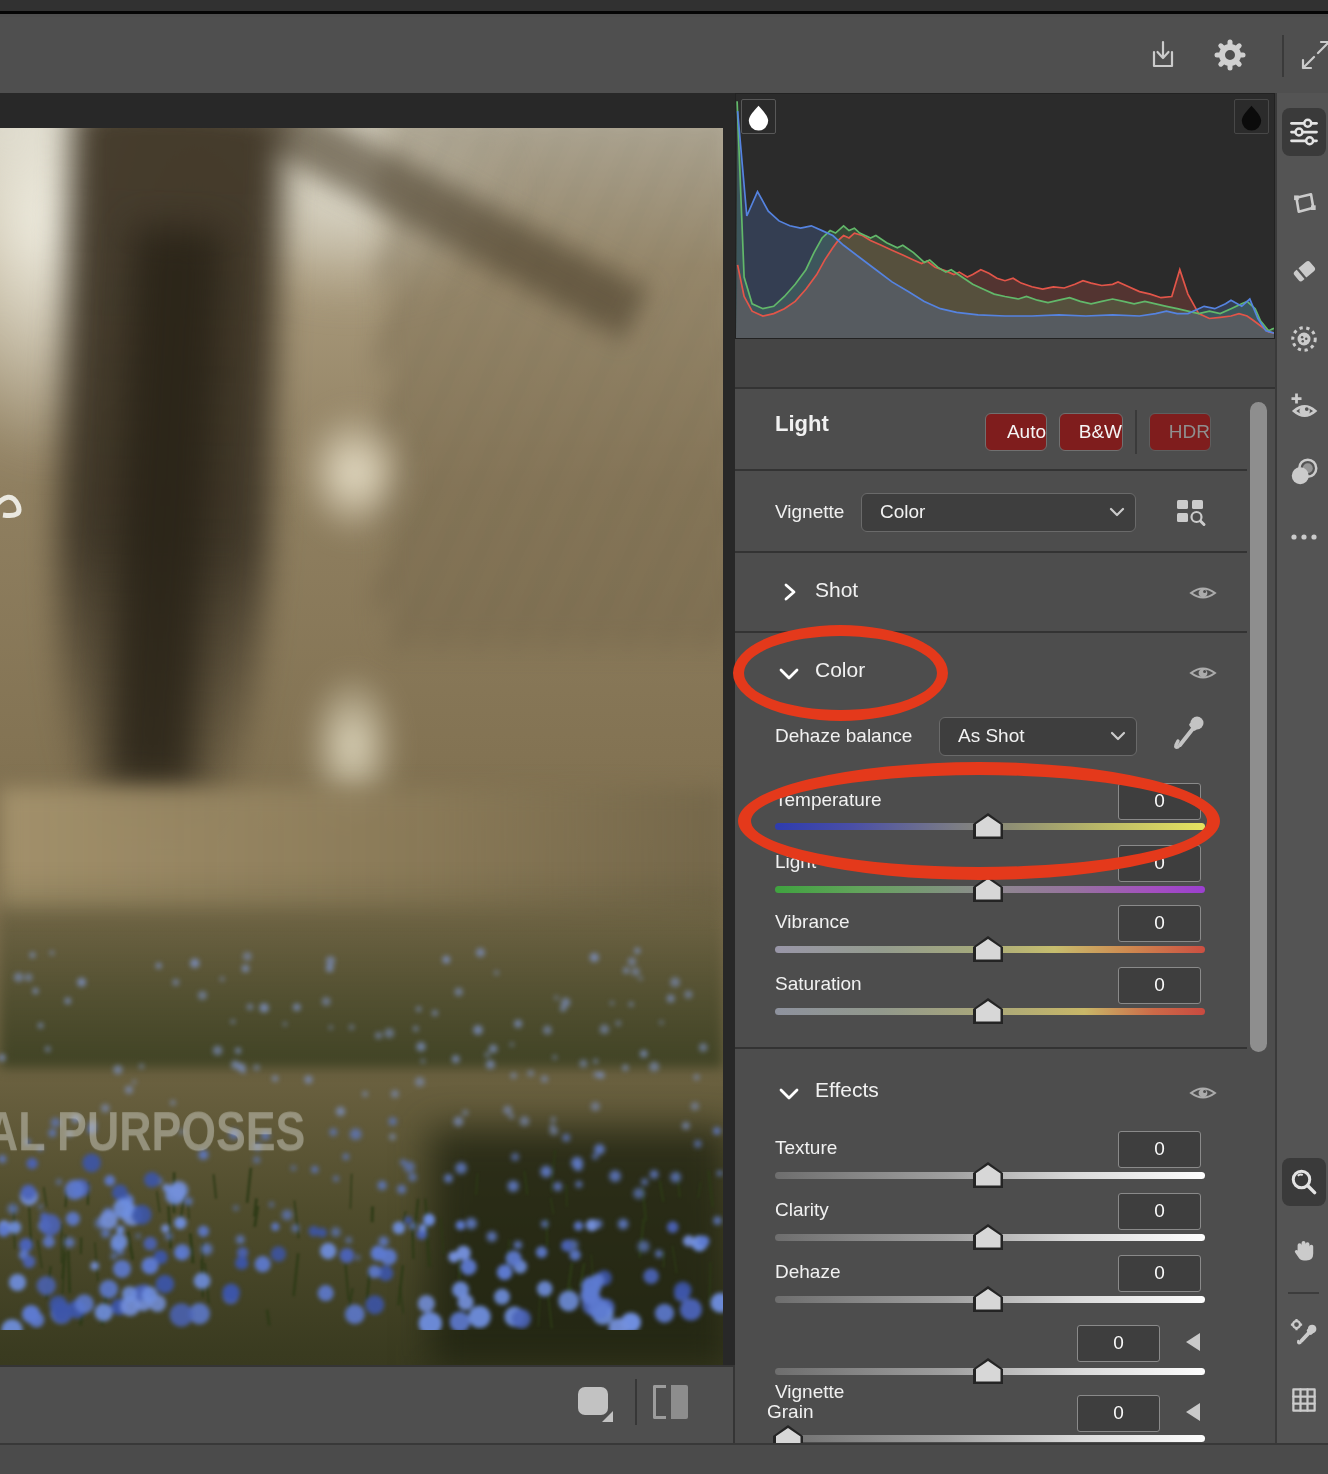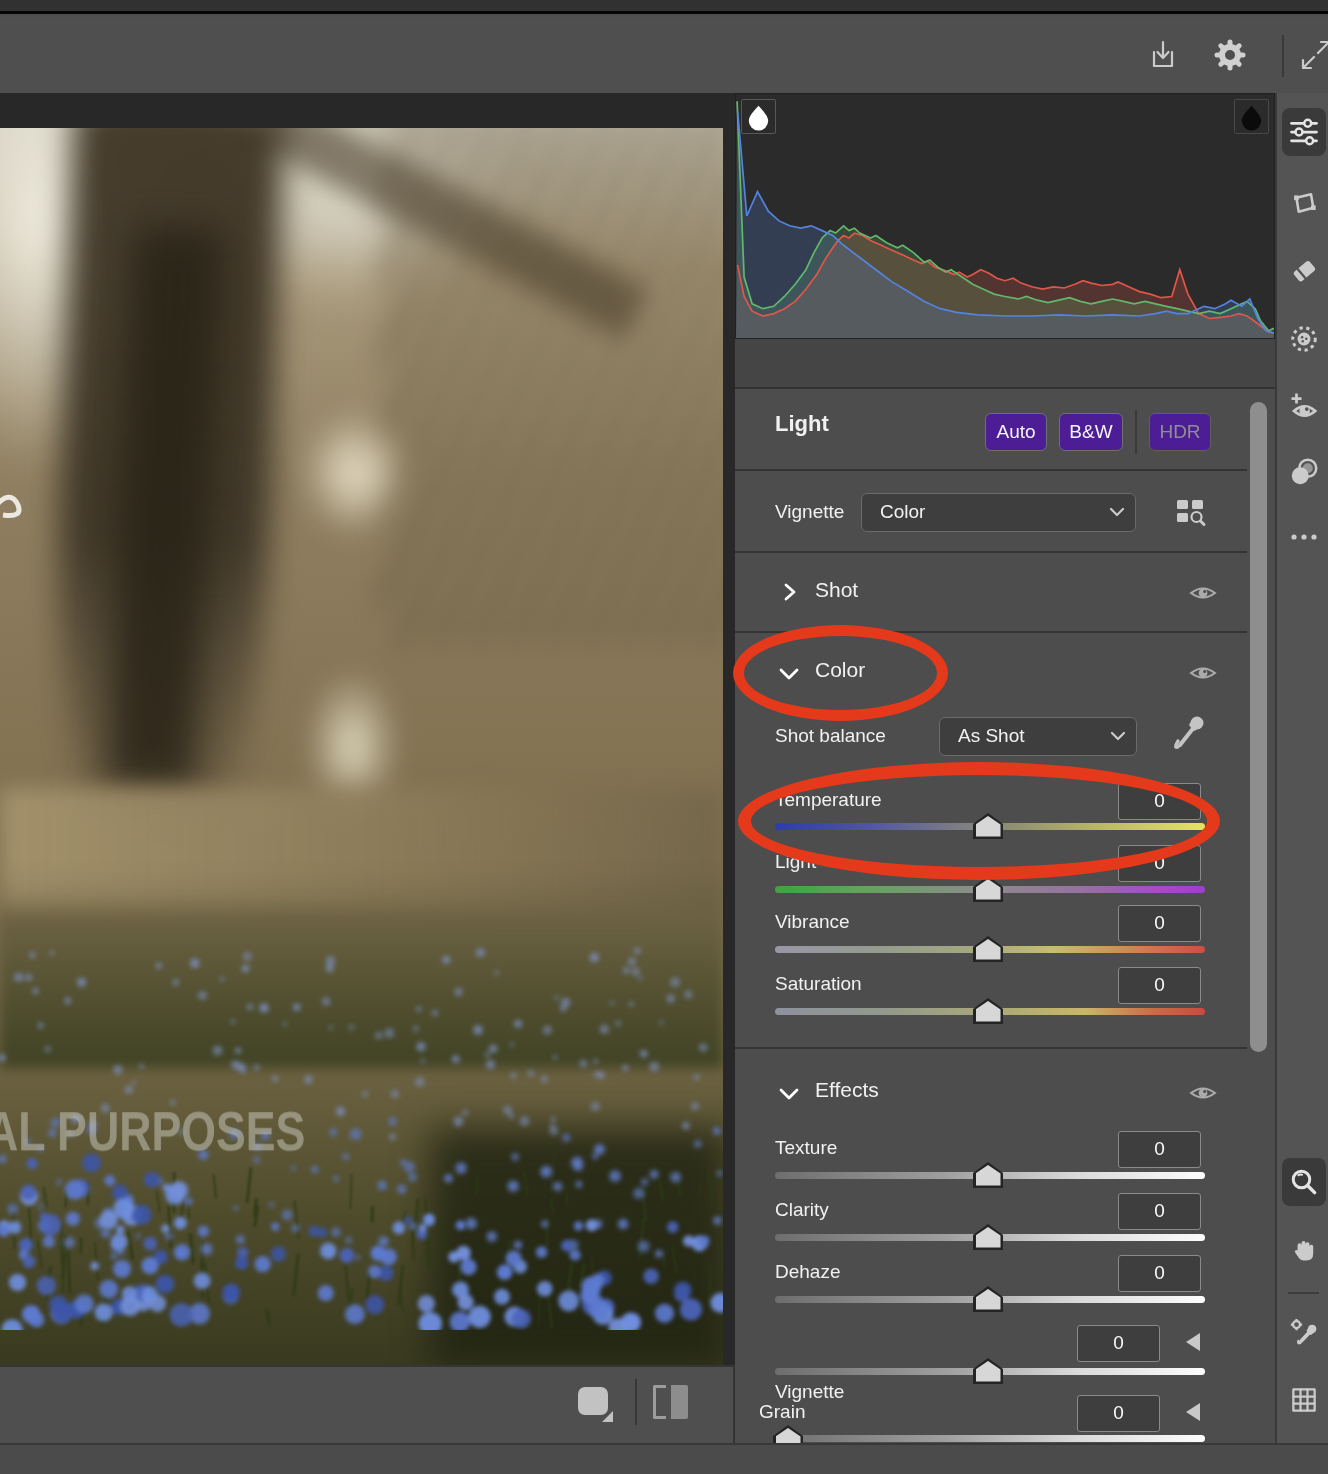--- a/index.html
+++ b/index.html
@@ -19,22 +19,22 @@
   .pl{position:absolute;}
   #watermark{position:absolute;left:-14px;top:975px;font-size:47px;font-weight:700;
     color:rgba(195,195,183,.42);white-space:nowrap;transform:scale(.95,1.18);transform-origin:left center;
     text-shadow:0 1px 1px rgba(255,255,255,.14);}
   #viewbar{left:0;top:1365px;width:735px;height:78px;background:#4f4f4f;border-top:2px solid #353535;border-right:2px solid #353535;}
   
   #panel{left:735px;top:93px;width:540px;height:1350px;background:#4d4d4d;}
   #histogram{position:absolute;left:0;top:0;width:540px;height:246px;background:#2b2b2b;border:1px solid #222;}
   .clipbtn{position:absolute;top:5px;width:35px;height:35px;border:1px solid #585858;border-radius:2px;cursor:pointer;}
   #infostrip{position:absolute;left:0;top:246px;width:540px;height:50px;background:#454545;border-bottom:2px solid #333;}
-  .btn{position:absolute;height:38px;border:1.5px solid #707070;border-radius:6px;background:#4c1d95;
-    color:#f5f5f5;font-size:19px;text-align:center;line-height:35px;cursor:pointer;}
+  .btn{position:absolute;height:38px;border:1.5px solid #707070;border-radius:6px;background:#7f1d1d;
+    color:#f5f5f5;font-size:19px;text-align:right;line-height:35px;cursor:pointer;}
   .btn.dim{border-color:#5e5e5e;color:#8f8f8f;}
   .ddl{position:absolute;height:39px;background:#3e3e3e;border:1.5px solid #6a6a6a;border-radius:6px;
     color:#f2f2f2;font-size:19px;line-height:36px;padding-left:18px;cursor:pointer;}
   .ddl svg{position:absolute;right:10px;top:12px;}
   .valbox{position:absolute;width:83px;height:37px;background:#3e3e3e;border:1.5px solid #8a8a8a;border-radius:3px;
     color:#fafafa;font-size:19px;text-align:center;line-height:34px;cursor:text;}
   .track{position:absolute;left:40px;width:430px;height:7px;border-radius:4px;cursor:pointer;}
   .thumb{position:absolute;top:-10px;width:30px;height:26px;background:#242424;
     clip-path:polygon(50% 0,100% 42%,100% 100%,0 100%,0 42%);}
   .thumb::after{content:"";position:absolute;left:2.5px;right:2.5px;top:3px;bottom:2.5px;
@@ -582,21 +582,21 @@
     <svg class="abs" style="left:43px;top:572px" width="22" height="18" viewBox="0 0 22 18">
         <polyline points="3,5 11,13 19,5" class="icon-stroke" style="stroke:#fff;stroke-width:2.8"></polyline>
       </svg>
     <div class="abs lbl" style="left:80px;top:566px;font-size:21px">Color</div>
     <svg class="abs" style="left:453px;top:569px" width="30" height="22" viewBox="0 0 30 22">
       <path d="M3 11 Q15 2 27 11 Q15 20 3 11 Z" fill="none" stroke="#ababab" stroke-width="2"></path>
         <circle cx="15" cy="11" r="4.4" fill="#ababab"></circle>
         <circle cx="16.6" cy="9.6" r="1.5" fill="#4d4d4d"></circle>
     </svg>
 
-    <div class="abs lbl" style="left:40px;top:632px">Shot balance</div>
+    <div class="abs lbl" style="left:40px;top:632px">Dehaze balance</div>
     <div class="ddl" style="left:204px;top:624px;width:198px">
       <span>As Shot</span>
       <svg width="16" height="12" viewBox="0 0 16 12">
           <polyline points="2,3 8,9 14,3" class="icon-stroke"></polyline>
         </svg>
     </div>
     <div class="abs" style="left:433px;top:618px;width:40px;height:44px">
       <svg width="40" height="44" viewBox="0 0 40 44">
         <g stroke="#c4c4c4" stroke-width="4" stroke-linecap="round" fill="none">
           <line x1="12" y1="34" x2="27" y2="15"></line>
@@ -661,21 +661,21 @@
         <div class="thumb" style="left:198px"></div>
       </div>
 
     <div class="abs lbl" style="left:40px;top:1288px">Vignette</div>
     <div class="valbox" style="left:342px;top:1232px">0</div>
     <div class="ltri" style="left:451px;top:1240px"></div>
     <div class="track g-mono" style="top:1275px">
         <div class="thumb" style="left:198px"></div>
       </div>
 
-    <div class="abs lbl" style="left:24px;top:1308px">Grain</div>
+    <div class="abs lbl" style="left:32px;top:1308px">Grain</div>
     <div class="valbox" style="left:342px;top:1302px">0</div>
     <div class="ltri" style="left:451px;top:1310px"></div>
     <div class="track g-mono" style="top:1342px">
         <div class="thumb" style="left:-2px"></div>
       </div>
 
     <div id="scrollthumb"></div>
   </div>
 
   <div class="abs" id="sidebar">

